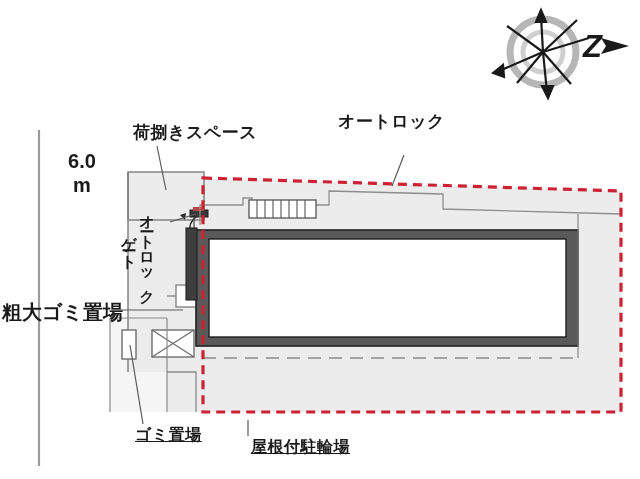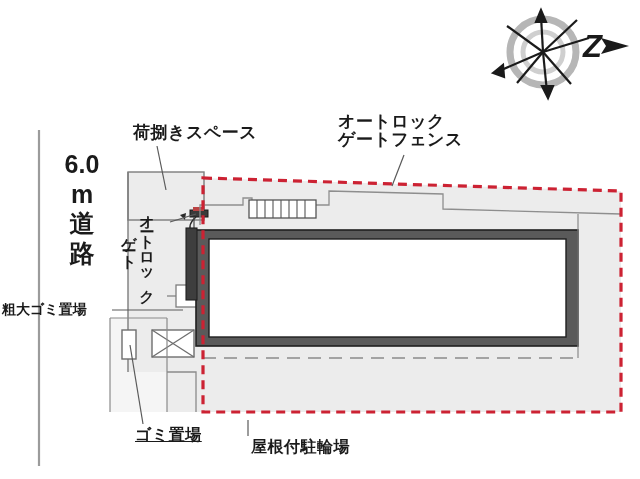--- a/index.html
+++ b/index.html
@@ -12,31 +12,31 @@
 
   .lbl{position:absolute;white-space:nowrap;line-height:1.05;}
   .lbl-h{font-size:17px;font-weight:600;letter-spacing:0.5px;text-align:right;}
   .lbl-h2{font-size:16px;font-weight:600;letter-spacing:0.5px;}
   .lbl-v{
     writing-mode:vertical-rl;text-orientation:upright;
     font-size:15px;font-weight:600;letter-spacing:1px;line-height:1.0;
   }
   .road-txt{
     position:absolute;left:58px;top:150px;width:48px;
-    text-align:center;font-size:25px;font-weight:bold;line-height:1.18;
+    text-align:center;font-size:20px;font-weight:bold;line-height:1.18;
     letter-spacing:0px;
   }
   .road-txt span{display:block;}
 
   #lbl-autolock-fence{left:338px;top:113px;text-align:left;}
   #lbl-autolock-fence span{display:block;}
   #lbl-nisabaki{left:133px;top:124px;}
-  #lbl-sodai{left:2px;top:302px;font-size:14px;font-weight:600;}
+  #lbl-sodai{left:2px;top:302px;font-size:20px;font-weight:600;}
   #lbl-gomi{left:135px;top:427px;text-decoration:underline;}
-  #lbl-chuurin{left:251px;top:439px;}
+  #lbl-chuurin{left:251px;top:439px;text-decoration:underline;}
   #lbl-alock-v{left:140px;top:205px;}
   #lbl-gate-v{left:122px;top:225px;}
 </style>
 </head>
 <body>
 
 <svg id="plan" viewBox="0 0 640 479" xmlns="http://www.w3.org/2000/svg">
 
   <g>
 
@@ -129,28 +129,26 @@
 
   <g>
     <text x="583" y="57" font-family="Liberation Sans, sans-serif" font-size="31" font-weight="bold" font-style="italic" fill="#1a1a1a">Z</text>
     <polygon points="601,38 629,46 601,54 606,46" fill="#1a1a1a"></polygon>
   </g>
 </svg>
 
 <div class="road-txt">
   <span>6.0</span>
   <span>m</span>
-  <span>道路</span>
 </div>
 
 <div class="lbl lbl-h" id="lbl-nisabaki">荷捌きスペース</div>
 
 <div class="lbl lbl-h" id="lbl-autolock-fence">
   <span>オートロック</span>
-  <span>ゲートフェンス</span>
 </div>
 
 <div class="lbl lbl-v" id="lbl-alock-v">オートロック</div>
 
 <div class="lbl lbl-v" id="lbl-gate-v">ゲート</div>
 
 <div class="lbl" id="lbl-sodai">粗大ゴミ置場</div>
 
 <div class="lbl lbl-h2" id="lbl-gomi">ゴミ置場</div>
 

